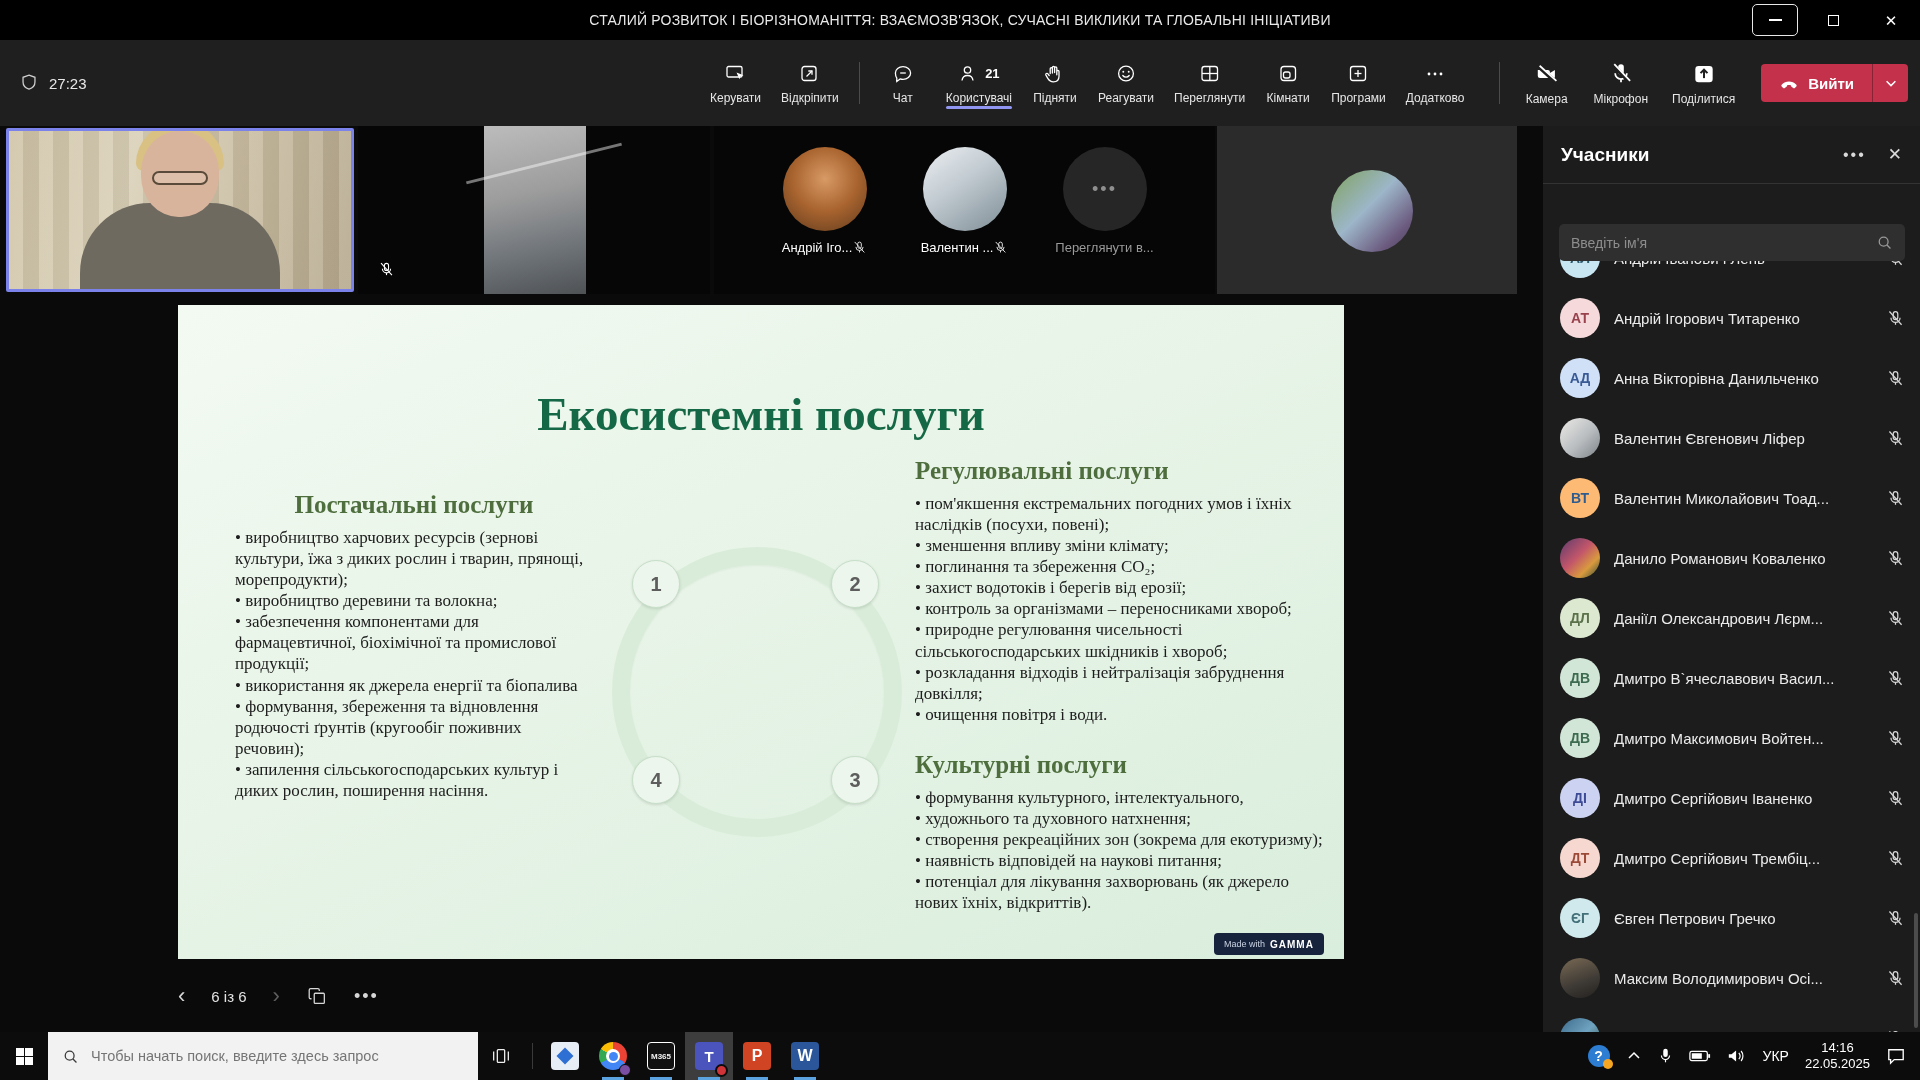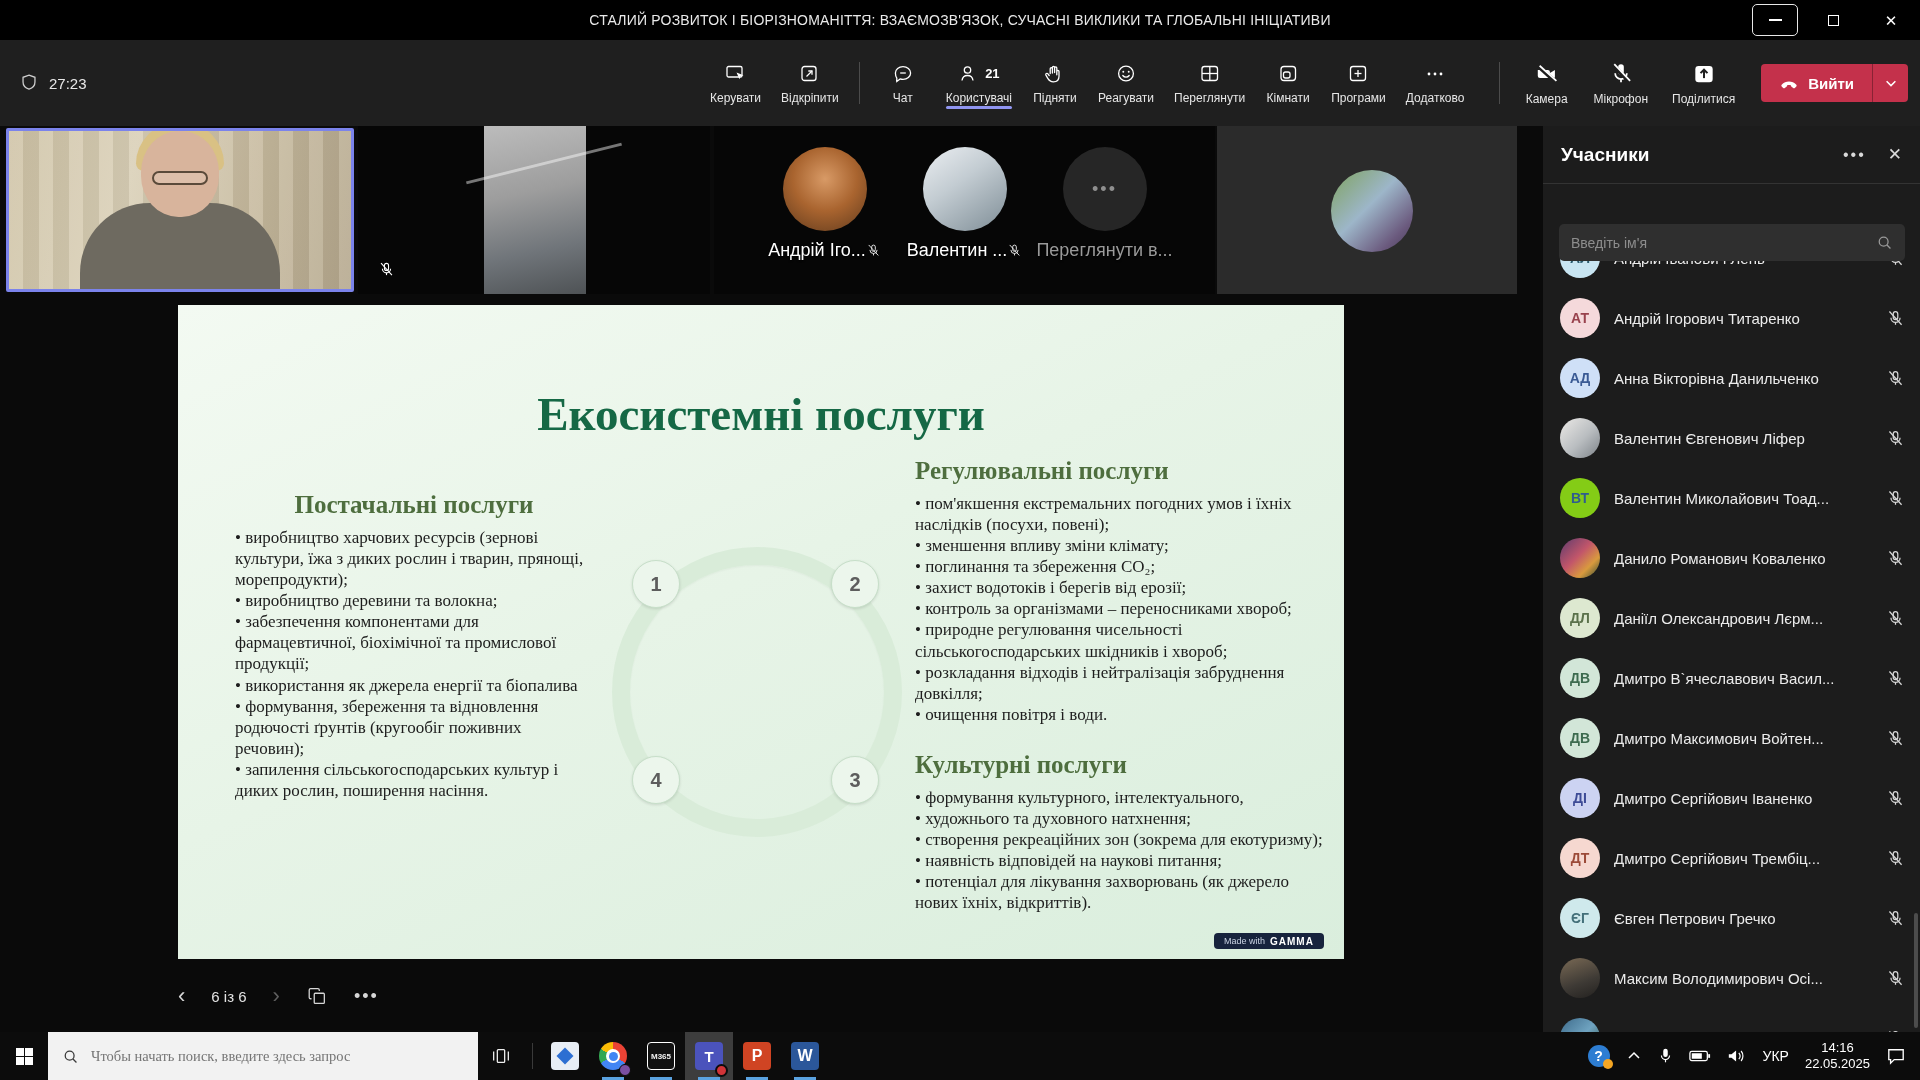--- a/index.html
+++ b/index.html
@@ -46,21 +46,21 @@
   .tile-speaker .hair { position:absolute; left:50%; bottom:118px; transform:translateX(-50%); width:88px; height:48px; border-radius:44px 44px 8px 8px; background:#d9c184; }
   .tile-speaker .glasses { position:absolute; left:50%; bottom:104px; transform:translateX(-50%); width:56px; height:14px; border:2px solid #5a4a3a; border-radius:7px; background:rgba(255,255,255,.15); }
   .tile-dark { left:358px; top:0px; width:352px; height:168px; background:#060606; }
   .tile-dark .mini-video { position:absolute; left:126px; top:0; width:102px; height:168px;
      background:linear-gradient(168deg,#bcbcbc 0%,#9d9d9d 40%,#70757a 72%,#4e5255 100%); }
   .tile-dark .mini-video::after { content:""; position:absolute; left:-20px; top:36px; width:160px; height:3px; background:rgba(255,255,255,.45); transform:rotate(-14deg); }
   .mic-badge { position:absolute; left:20px; bottom:16px; color:#fff; }
   .tile-group { left:714px; top:0px; width:501px; height:168px; background:#060606; display:flex; justify-content:center; gap:8px; }
   .gperson { width:132px; display:flex; flex-direction:column; align-items:center; padding-top:21px; }
   .gavatar { width:84px; height:84px; border-radius:50%; display:flex; align-items:center; justify-content:center; color:#8f8f8f; font-size:18px; letter-spacing:2px; }
-  .glabelrow { margin-top:9px; display:flex; align-items:center; color:#fff; font-size:18px; text-shadow:0 1px 2px #000; white-space:nowrap; }
+  .glabelrow { margin-top:9px; display:flex; align-items:center; color:#fff; font-size:13px; text-shadow:0 1px 2px #000; white-space:nowrap; }
   .glabelrow.dim { color:#9a9a9a; }
   .glabelrow .mic { color:#e6e6e6; }
   .tile-avatar { left:1217px; top:0px; width:300px; height:168px; background:#2b2b2b; }
   .tile-avatar .av { position:absolute; left:114px; top:44px; width:82px; height:82px; border-radius:50%;
      background:linear-gradient(135deg,#7fa35f 0%,#9db6c9 45%,#6b5a7e 80%,#473a56 100%); }
 
   
   .slide { position:absolute; left:178px; top:179px; width:1166px; height:654px;
      background:linear-gradient(155deg,#f3faf2 0%,#e7f4e7 45%,#daeedd 100%); font-family:"Liberation Serif", serif; }
   .slide-title { position:absolute; left:0; top:82px; width:100%; text-align:center; font-size:47px; font-weight:bold; color:#156845; }
@@ -68,21 +68,21 @@
   .col-left { left:57px; top:186px; width:358px; }
   .col-right { left:737px; top:152px; width:412px; }
   .sec-h { font-size:25px; font-weight:bold; color:#4e6e3e; margin-bottom:8px; }
   .col-left .sec-h { text-align:center; }
   .sec-gap-l { margin-top:32px; }
   .sec-gap-r { margin-top:26px; }
   .bullet { font-size:17px; line-height:1.24; color:#1d1d1d; }
   .ring { position:absolute; left:434px; top:242px; width:290px; height:290px; border:18px solid #d9ecd9; border-radius:50%; box-shadow:inset 0 1px 2px rgba(0,0,0,.04); }
   .node { position:absolute; width:48px; height:48px; border-radius:50%; background:#ecf6ec; border:1px solid #c7dfc9; box-shadow:0 1px 3px rgba(0,0,0,.12); display:flex; align-items:center; justify-content:center; font-family:"Liberation Sans",sans-serif; font-size:20px; font-weight:bold; color:#5d5d5d; }
   .n1 { left:454px; top:255px; } .n2 { left:653px; top:255px; } .n3 { left:653px; top:451px; } .n4 { left:454px; top:451px; }
-  .gamma { position:absolute; left:1036px; top:628px; height:16px; padding:0 10px; border-radius:4px; background:#17233d; display:flex; align-items:center; gap:5px; font-family:"Liberation Sans",sans-serif; }
+  .gamma { position:absolute; left:1036px; top:628px; height:22px; padding:0 10px; border-radius:4px; background:#17233d; display:flex; align-items:center; gap:5px; font-family:"Liberation Sans",sans-serif; }
   .gamma .pre { color:#c9d2e2; font-size:9px; }
   .gamma .brand { color:#fff; font-size:10px; font-weight:bold; letter-spacing:1px; }
 
   
   .slidenav { position:absolute; left:178px; top:848px; height:44px; display:flex; align-items:center; gap:26px; color:#dcdcdc; }
   .snav-chev { font-size:22px; line-height:1; color:#d6d6d6; }
   .snav-chev.disabled { color:#5f5f5f; }
   .snav-page { font-size:15px; color:#e3e3e3; }
   .snav-more { font-size:18px; letter-spacing:2px; color:#d6d6d6; }
 
@@ -106,21 +106,21 @@
   .pscroll { position:absolute; right:2px; bottom:4px; width:4px; height:115px; border-radius:2px; background:#4c4c4c; }
 
   
   .taskbar { position:absolute; left:0; top:1032px; width:1920px; height:48px; background:#0c0c0c; display:flex; align-items:center; }
   .startbtn { width:48px; height:48px; display:flex; align-items:center; justify-content:center; }
   .winlogo { position:relative; width:17px; height:17px; }
   .winlogo div { position:absolute; width:8px; height:8px; background:#fdfdfd; }
   .winlogo .q2 { left:9px; } .winlogo .q3 { top:9px; } .winlogo .q4 { left:9px; top:9px; }
   .tsearch { width:430px; height:48px; background:#f2f2f2; display:flex; align-items:center; gap:12px; padding:0 14px; }
   .tsearch .sic { color:#3a3a3a; }
-  .tsearch input { flex:1; border:none; outline:none; background:transparent; font-size:14.5px; color:#4a4a4a; font-family:Liberation Serif, serif; }
+  .tsearch input { flex:1; border:none; outline:none; background:transparent; font-size:14.5px; color:#4a4a4a; font-family:Liberation Sans, sans-serif; }
   .taskview { width:46px; height:48px; display:flex; align-items:center; justify-content:center; color:#eee; }
   .tb-sep { width:1px; height:26px; background:#3a3a3a; margin:0 8px; }
   .appslot { width:48px; height:48px; display:flex; align-items:center; justify-content:center; position:relative; }
   .appslot.active-app { background:#3d3d3d; }
   .appslot .underline { position:absolute; bottom:0; left:13px; width:22px; height:3px; background:#5aa2e0; }
   .appicon { width:28px; height:28px; border-radius:4px; display:flex; align-items:center; justify-content:center; color:#fff; font-weight:bold; }
   .ic-photos { background:#e8eef5; position:relative; }
   .ic-photos::after { content:""; width:12px; height:12px; background:#2d6fd2; transform:rotate(45deg); }
   .ic-chrome { border-radius:50%; background:conic-gradient(#ea4335 0 120deg,#4285f4 120deg 240deg,#34a853 240deg 300deg,#fbbc05 300deg 360deg); position:relative; }
   .ic-chrome::before { content:""; position:absolute; left:7px; top:7px; width:14px; height:14px; border-radius:50%; background:#fff; }
@@ -487,21 +487,21 @@
 
           <div class="prow">
             <div class="pavatar" style="background: linear-gradient(135deg, rgb(236, 234, 231) 0%, rgb(185, 189, 192) 55%, rgb(124, 130, 136) 100%);"></div>
             <div class="pname">Валентин Євгенович Ліфер</div>
             <svg class="mic" width="19" height="19">
               <use href="#i-micoff"></use>
             </svg>
           </div>
 
           <div class="prow">
-            <div class="pavatar" style="background: #84cc16; color: rgb(47, 92, 143);">ВТ</div>
+            <div class="pavatar" style="background: #fdba74; color: rgb(47, 92, 143);">ВТ</div>
             <div class="pname">Валентин Миколайович Тоад...</div>
             <svg class="mic" width="19" height="19">
               <use href="#i-micoff"></use>
             </svg>
           </div>
 
           <div class="prow">
             <div class="pavatar" style="background: linear-gradient(135deg, rgb(92, 59, 110) 0%, rgb(194, 86, 106) 45%, rgb(217, 154, 62) 72%, rgb(46, 74, 51) 100%);"></div>
             <div class="pname">Данило Романович Коваленко</div>
             <svg class="mic" width="19" height="19">

